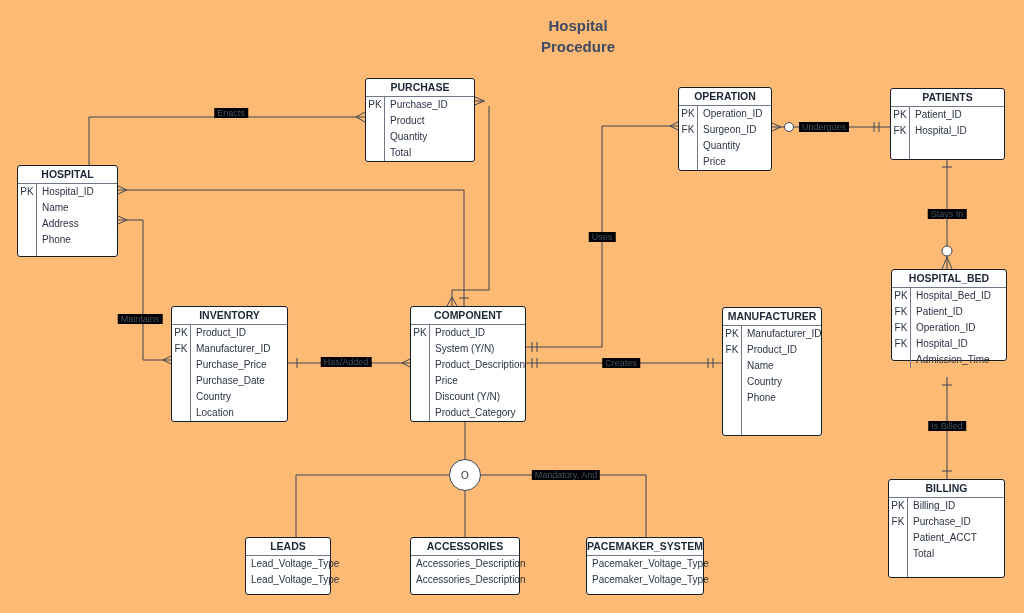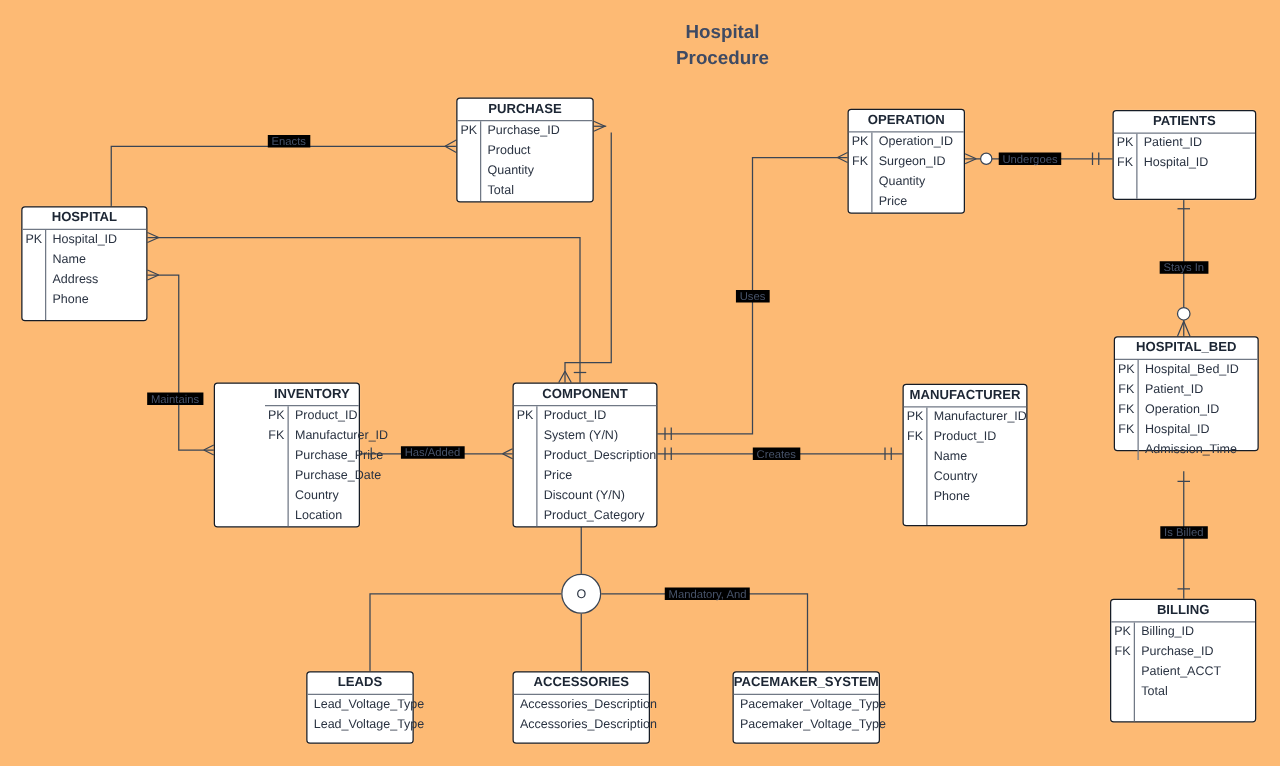--- a/index.html
+++ b/index.html
@@ -141,21 +141,21 @@
           <div class="ekeys">
             <div class="eline">PK</div>
             <div class="eline">FK</div>
           </div>
           <div class="eattrs">
             <div class="eline">Patient_ID</div>
             <div class="eline">Hospital_ID</div>
           </div>
         </div>
       </div>
-      <div class="entity" style="left: 171px; top: 306px; width: 117px; padding-left: 40px;">
+      <div class="entity" style="left: 171px; top: 306px; width: 117px;">
         <div class="etitle">INVENTORY</div>
         <div class="ebody">
           <div class="ekeys">
             <div class="eline">PK</div>
             <div class="eline">FK</div>
             <div class="eline"></div>
             <div class="eline"></div>
             <div class="eline"></div>
             <div class="eline"></div>
           </div>
@@ -183,21 +183,21 @@
           <div class="eattrs">
             <div class="eline">Product_ID</div>
             <div class="eline">System (Y/N)</div>
             <div class="eline">Product_Description</div>
             <div class="eline">Price</div>
             <div class="eline">Discount (Y/N)</div>
             <div class="eline">Product_Category</div>
           </div>
         </div>
       </div>
-      <div class="entity" style="left: 722px; top: 307px; width: 100px; height: 114px;">
+      <div class="entity" style="left: 722px; top: 307px; width: 100px; height: 129px;">
         <div class="etitle">MANUFACTURER</div>
         <div class="ebody">
           <div class="ekeys">
             <div class="eline">PK</div>
             <div class="eline">FK</div>
             <div class="eline"></div>
             <div class="eline"></div>
             <div class="eline"></div>
           </div>
           <div class="eattrs">

